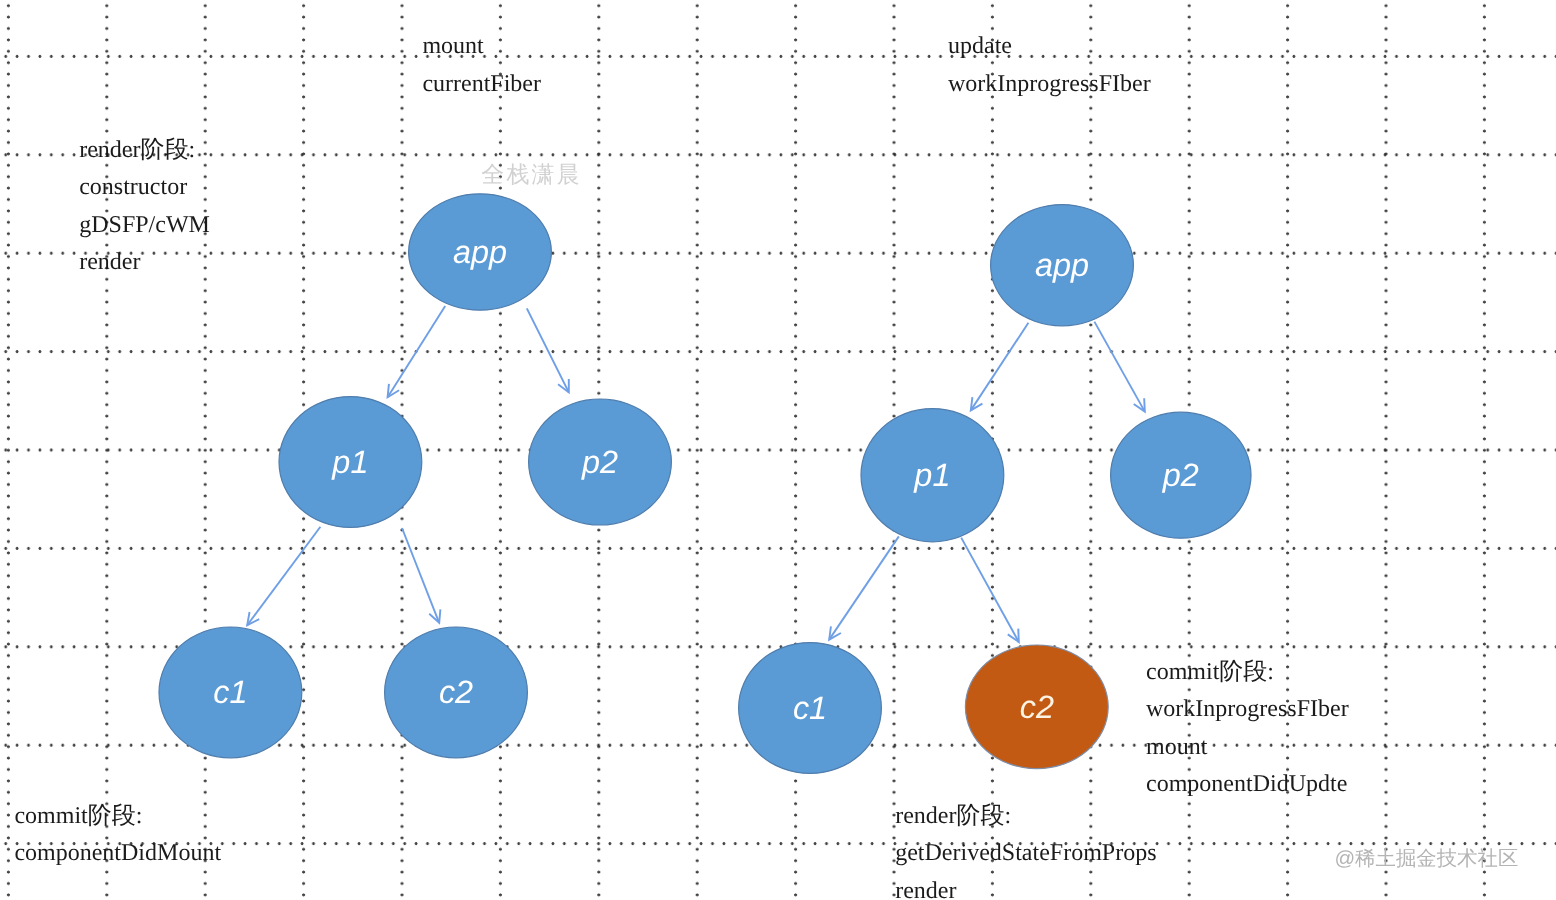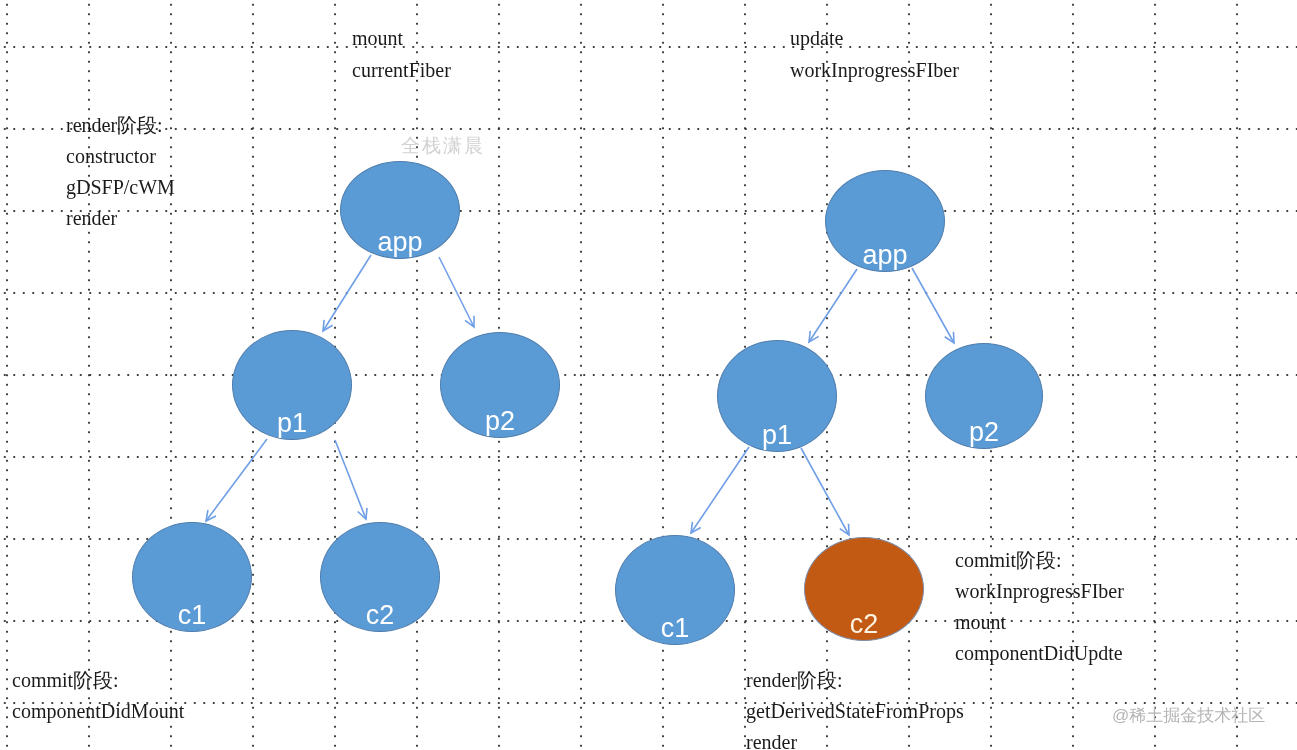--- a/index.html
+++ b/index.html
@@ -25,25 +25,26 @@
     color: var(--text, #1b1b1b);
     font-family: Liberation Serif, serif;
   }
   .title { line-height: 32px; }
   .node {
     position: absolute;
     border-radius: 50%;
     background: var(--node-blue, #5b9bd5);
     border: 1.5px solid var(--node-blue-border, #4f7dad);
     display: flex;
-    align-items: flex-end;
+    align-items: center;
     justify-content: center;
     color: #ffffff;
     font-size: 27px;
     box-sizing: border-box;
+    font-style: italic;
   }
   .node.orange {
     background: var(--node-orange, #c25a13);
     border-color: var(--node-orange-border, #7f8ca6);
     color: #fdf3e3;
   }
   svg.edges {
     position: absolute;
     left: 0; top: 0;
     width: 1297px; height: 750px;

